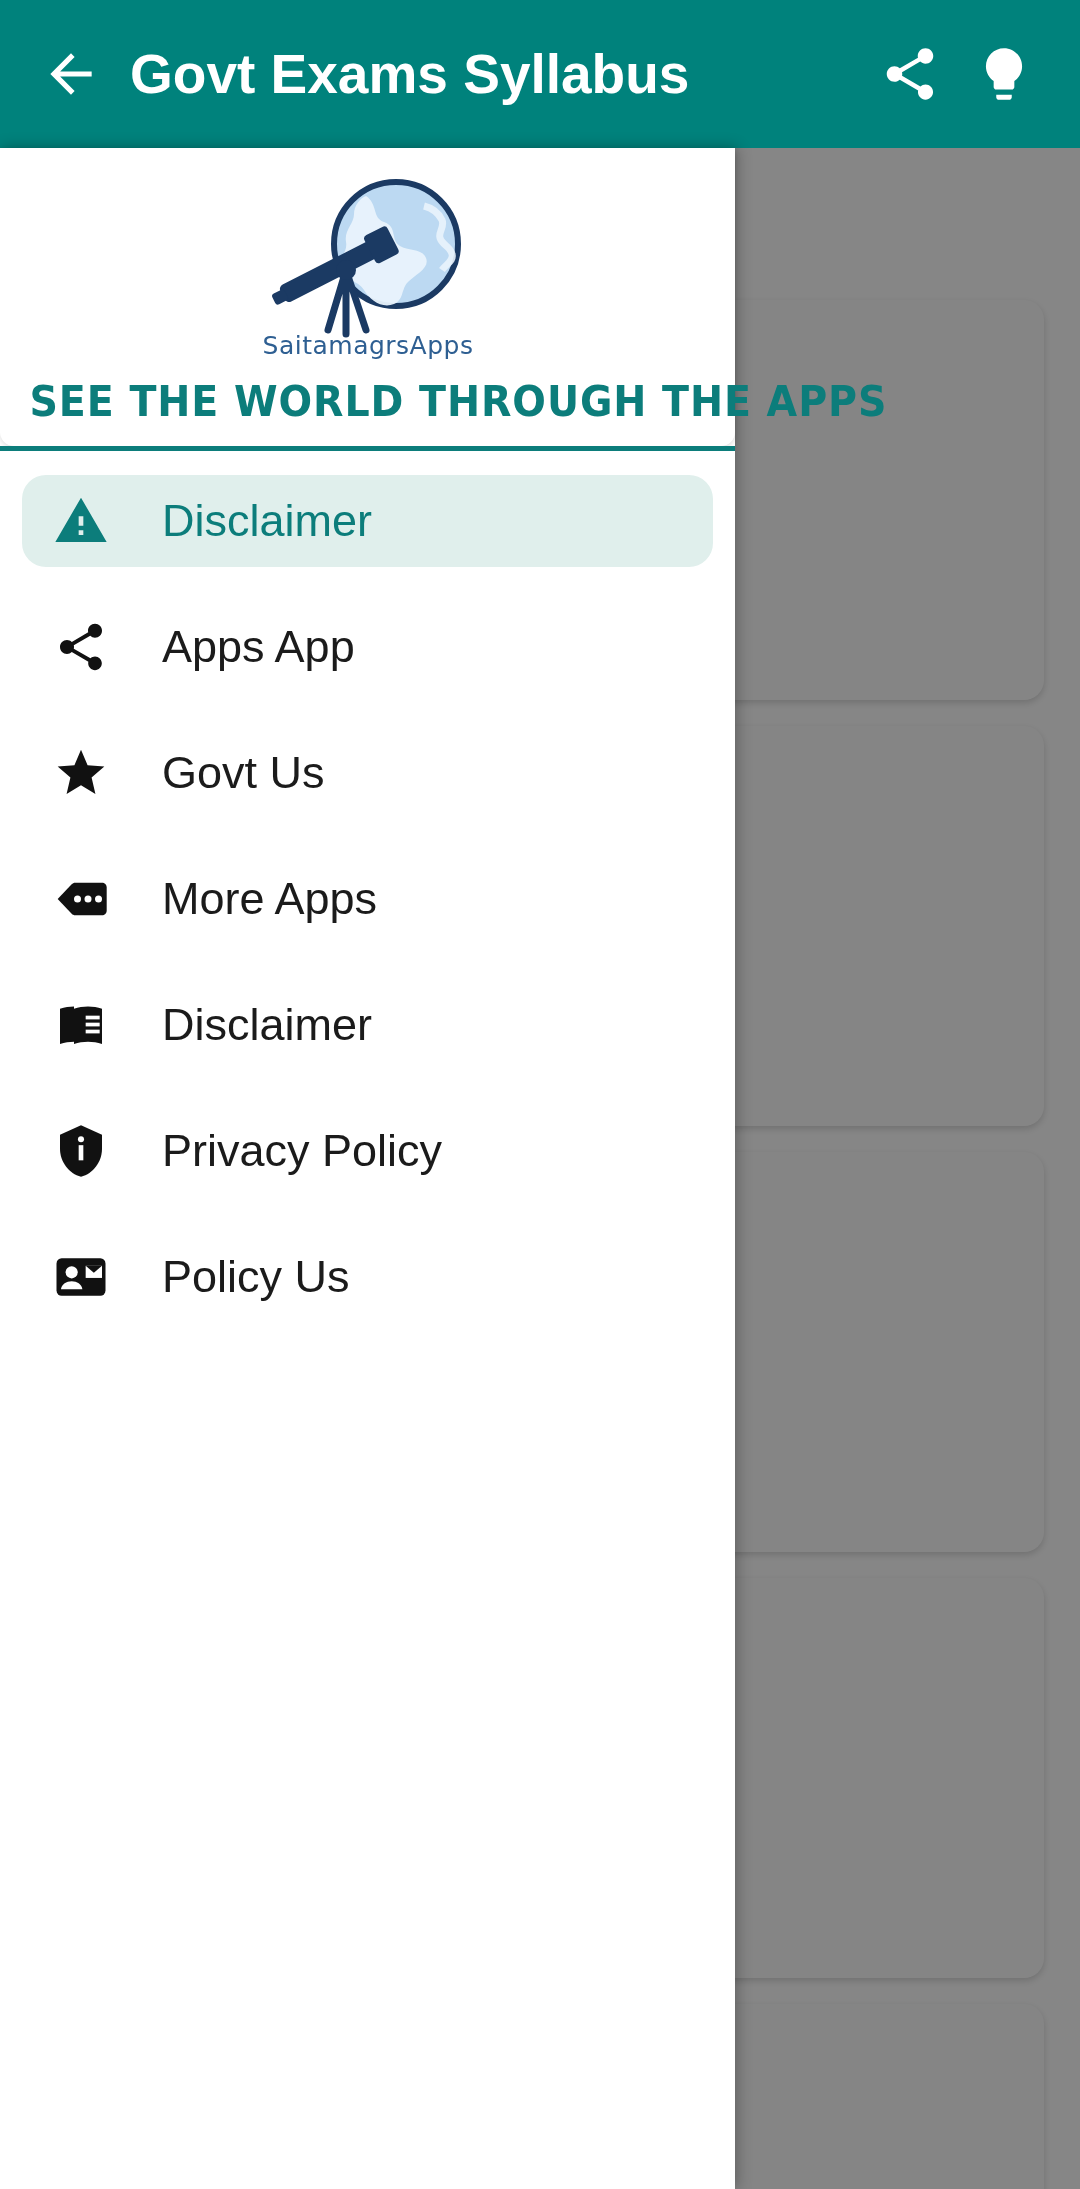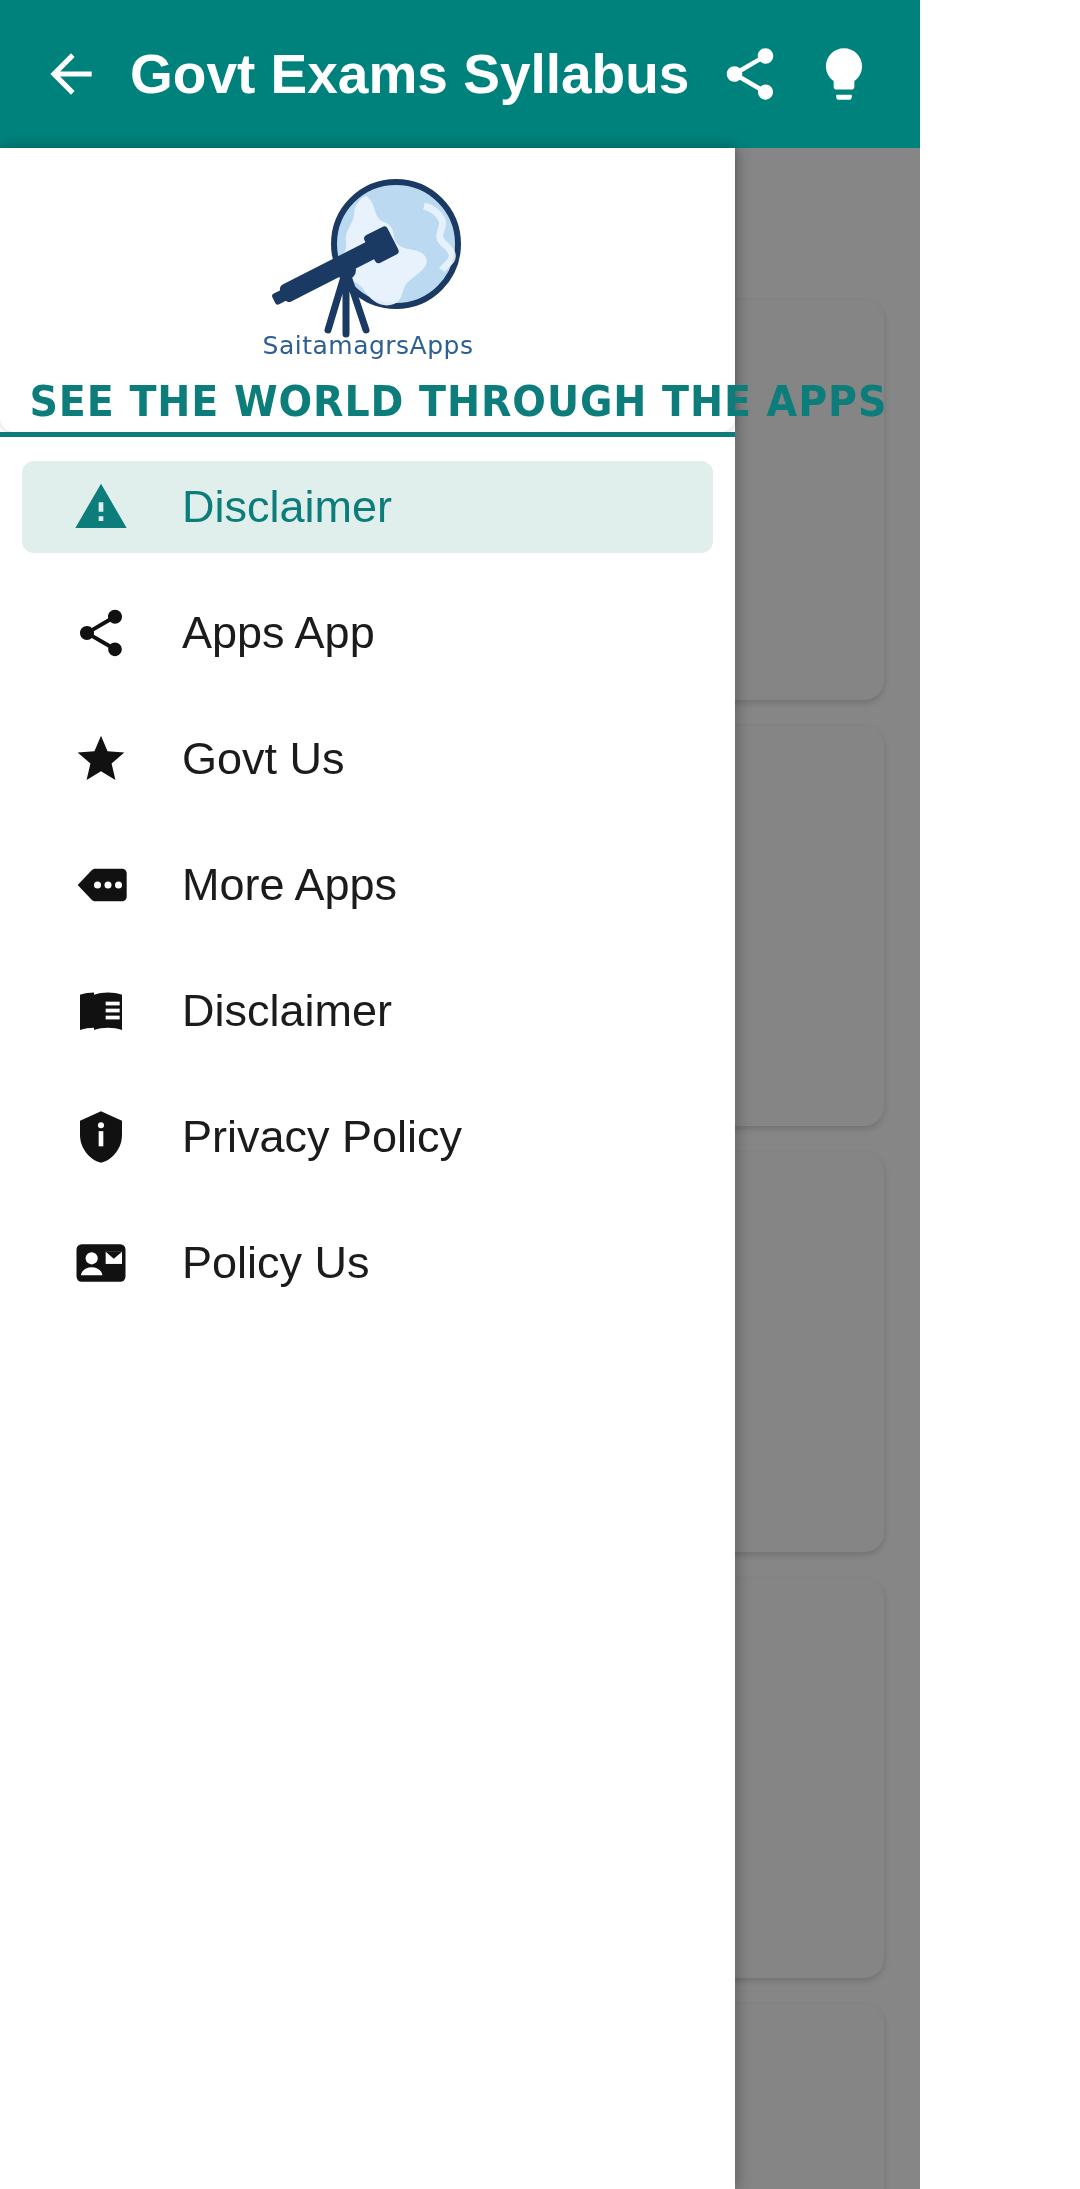--- a/index.html
+++ b/index.html
@@ -4,21 +4,21 @@
 <style>
   * { margin:0; padding:0; box-sizing:border-box; }
   html, body {
     width:1080px; height:2189px;
     background:#ffffff;
     font-family:"Liberation Sans", sans-serif;
     overflow:hidden;
   }
   .screen {
     position:relative;
-    width:920px; height:2189px;
+    width:1080px; height:2189px;
     background:#ffffff;
     overflow:hidden;
   }
 
   
   .bg-content {
     position:absolute; inset:0;
     background:#ffffff;
   }
   .bg-appbar {
@@ -204,21 +204,21 @@
     height:2041px;
     background:#ffffff;
     z-index:50;
     box-shadow:2px 0 14px rgba(0,0,0,0.30);
     display:flex; flex-direction:column;
   }
   .drawer-header {
     background:#ffffff;
     border-radius:0 0 14px 14px;
     box-shadow:0 2px 5px rgba(0,0,0,0.13);
-    padding:14px 0 6px 0;
+    padding:14px 0 20px 0;
     flex:0 0 auto;
   }
   .drawer-logo {
     display:flex; justify-content:center;
     height:200px;
   }
   
   .logo-wrap {
     position:relative; width:300px; height:200px;
   }
@@ -238,22 +238,22 @@
   }
   .menu {
     flex:1 1 auto;
     padding-top:24px;
     background:#ffffff;
   }
   .menu-item {
     display:flex; align-items:center;
     height:92px;
     margin:0 22px 34px 22px;
-    padding-left:50px;
-    border-radius:12px;
+    padding-left:30px;
+    border-radius:24px;
   }
   .menu-item.selected {
     background:#E0EFEC;
   }
   .menu-icon {
     width:58px; height:58px;
     display:flex; align-items:center; justify-content:center;
     flex:0 0 auto;
   }
   .menu-label {

